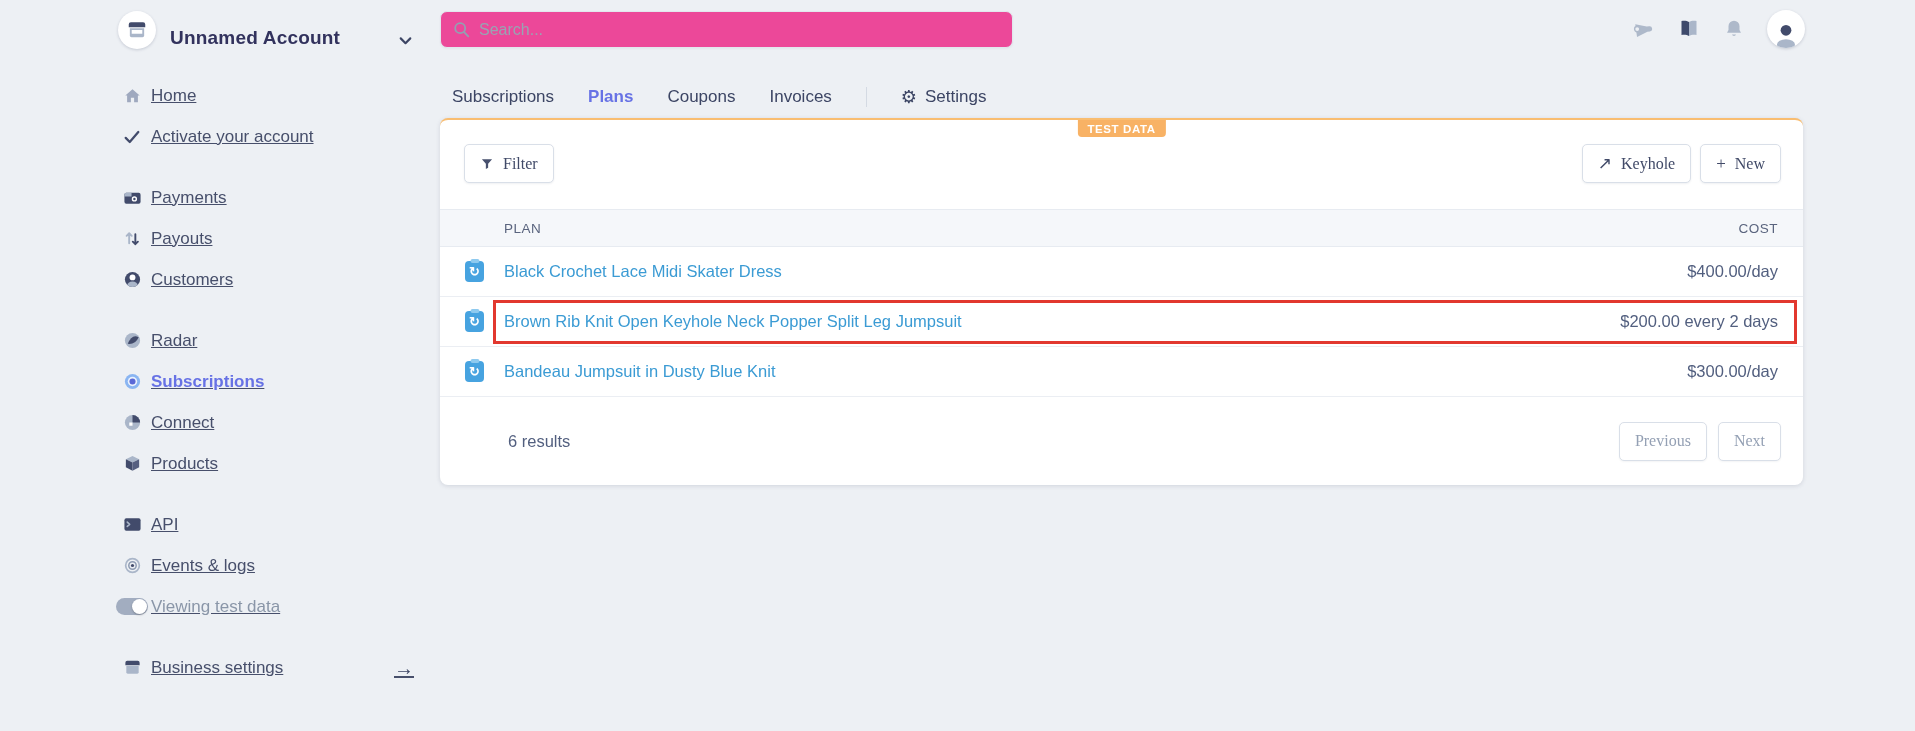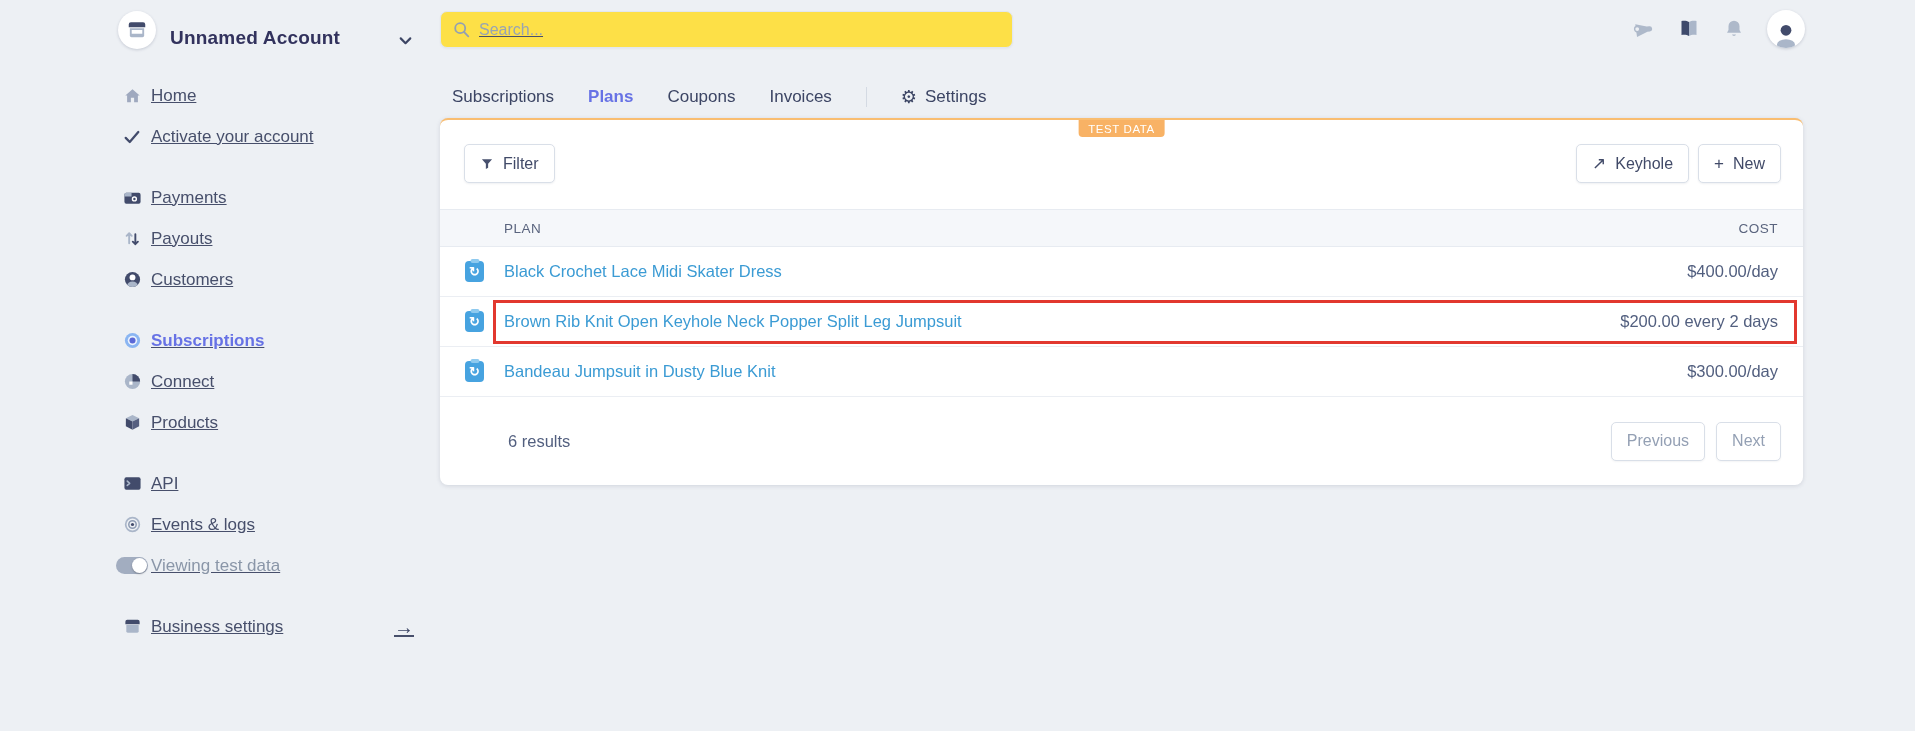--- a/index.html
+++ b/index.html
@@ -34,23 +34,23 @@
   .nav-item.active .nav-label { color:#6772e5; font-weight:700; }
   .nav-item.muted .nav-label { color:#8a96a8; }
   .nav-trailing { margin-left:auto; font-size:20px; color:#3c4564; line-height:1; }
 
   .toggle { width:32px; height:17px; border-radius:9px; background:#a2adc0; position:relative; margin:0 3px 0 -6px; flex:none; cursor:pointer; }
   .toggle::after { content:""; position:absolute; right:1px; top:1px; width:15px; height:15px; border-radius:50%; background:#fff; box-shadow:0 1px 2px rgba(0,0,0,.25); }
 
   
   .searchbox {
     position:absolute; left:440px; top:11px; width:573px; height:37px;
-    background:#fde047; border:1px solid #e2e7ee; border-radius:7px;
+    background:#ec4899; border:1px solid #e2e7ee; border-radius:7px;
     box-shadow:0 1px 2px rgba(50,60,90,.05);
-    display:flex; align-items:center; padding-left:12px;text-decoration:underline;
+    display:flex; align-items:center; padding-left:12px;
   }
   .searchbox input {
     flex:1; border:none; outline:none; background:transparent;
     margin-left:9px; font-size:16px; color:#32325d; font-family:inherit;
   }
   .searchbox input::placeholder { color:#98a4b3; }
 
   .topbar-icons { position:absolute; left:1632px; top:10px; display:flex; align-items:center; gap:21px; }
   .tb-icon { width:24px; height:24px; cursor:pointer; display:flex; align-items:center; justify-content:center; }
   .avatar {
@@ -69,28 +69,28 @@
 
   
   .card {
     position:absolute; left:440px; top:118px; width:1363px; height:367px;
     background:#fff; border-radius:8px; border-top:2px solid #f9bd70;
     box-shadow:0 1px 4px rgba(60,70,100,.16);
   }
   .test-badge {
     position:absolute; top:0; left:50%; transform:translateX(-50%);
     height:17px; padding:0 10px; background:#f8b265; color:#fff;
-    font-size:11.5px; font-weight:400; letter-spacing:.6px;
+    font-size:11.5px; font-weight:700; letter-spacing:.6px;
     border-radius:0 0 4px 4px; display:flex; align-items:center; z-index:3;
   }
   .toolbar { height:89px; display:flex; justify-content:space-between; align-items:flex-start; padding:24px 22px 0 24px; }
   .btn {
     display:inline-flex; align-items:center; gap:9px; height:39px; padding:0 15px;
     background:#fff; border:1px solid #d9dfe8; border-radius:5px;
-    font-size:16px; color:#414a68; font-family:Liberation Sans, sans-serif;
+    font-size:16px; color:#414a68; font-family:Liberation Serif, serif;
     box-shadow:0 1px 2px rgba(50,60,90,.08); cursor:pointer; white-space:nowrap;
   }
   .btn .glyph { font-size:17px; line-height:1; color:#414a68; }
   .btn-group { display:flex; gap:9px; }
 
   .thead {
     height:38px; display:flex; align-items:center;
     background:#f5f7fa; border-top:1px solid #e7ebf1; border-bottom:1px solid #e7ebf1;
     padding:0 25px 0 64px;
     font-size:13.5px; letter-spacing:.5px; color:#5a647e;
@@ -193,20 +193,29 @@
             <circle cx="10" cy="7.8" r="3.1" fill="#fff"></circle>
             <ellipse cx="10" cy="16.2" rx="5.6" ry="4" fill="#aab6c9"></ellipse>
           </g>
         </svg>
       </span>
       <span class="nav-label">Customers</span>
     </div>
   </div>
 
   <div class="nav-group">
+    <div class="nav-item">
+      <span class="nav-icon">
+        <svg width="19" height="19" viewBox="0 0 20 20">
+          <circle cx="10" cy="10" r="8" fill="#aab6c9"></circle>
+          <path d="M5 13.5 Q9.5 2.5 16.5 6.5 Q13 14.5 5 13.5 Z" fill="#424b6b"></path>
+        </svg>
+      </span>
+      <span class="nav-label">Radar</span>
+    </div>
     <div class="nav-item active">
       <span class="nav-icon">
         <svg width="19" height="19" viewBox="0 0 20 20">
           <circle cx="10" cy="10" r="8" fill="#8ab5f2"></circle>
           <circle cx="10" cy="10" r="5" fill="#eaf2fd"></circle>
           <circle cx="10" cy="10" r="3.2" fill="#5b68d6"></circle>
         </svg>
       </span>
       <span class="nav-label">Subscriptions</span>
     </div>

